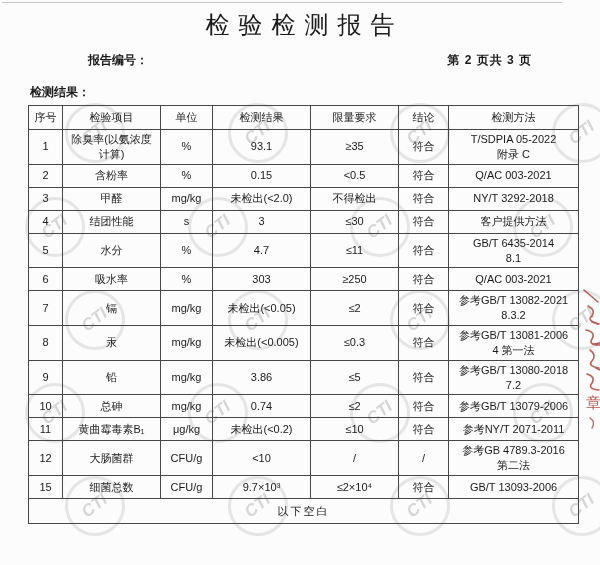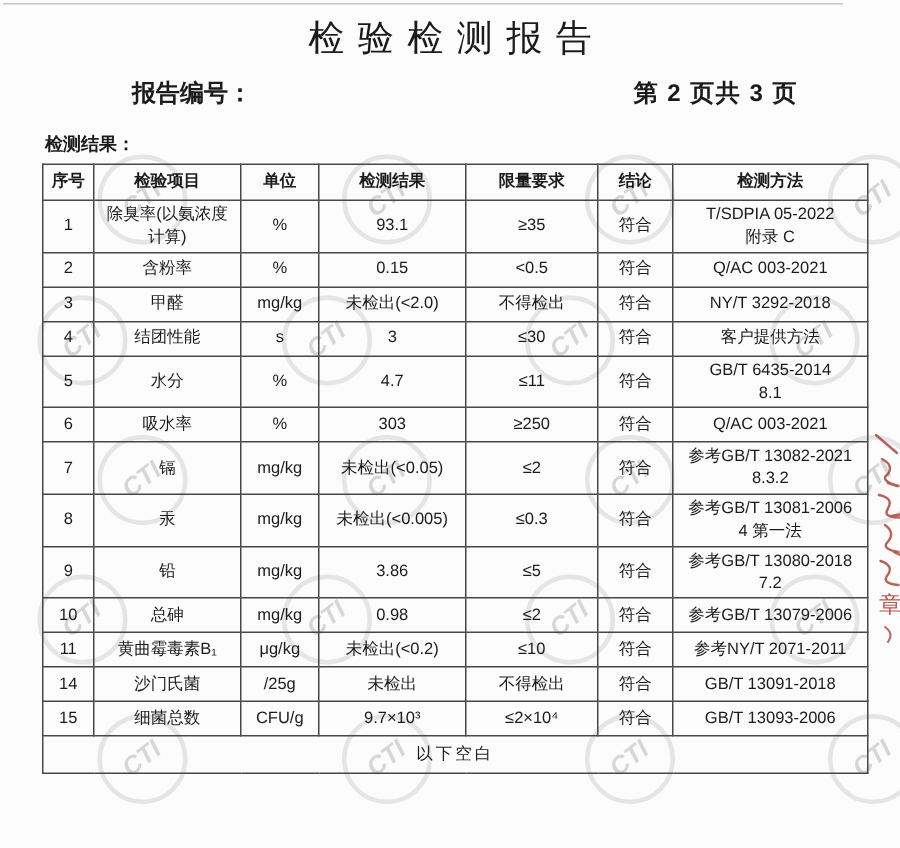--- a/index.html
+++ b/index.html
@@ -19,21 +19,21 @@
     font-size:24px;
     font-weight:normal;
     letter-spacing:9px;
     text-indent:9px;
   }
 
   .meta {
     display:flex;
     align-items:flex-start;
     margin:11px 0 0 88px;
-    font-size:16px;
+    font-size:12px;
     font-weight:bold;
   }
   .meta .pageinfo { margin-left:auto; margin-right:68px; letter-spacing:1px; }
 
   .section-label {
     margin:15px 4px 4px 30px;
     font-size:12px;
     font-weight:bold;
   }
 
@@ -48,21 +48,21 @@
   }
   .results th, .results td {
     border:1px solid #474747;
     text-align:center;
     vertical-align:middle;
     padding:2px 1px;
     white-space:pre-line;
     line-height:1.35;
     overflow:hidden;
   }
-  .results th { font-weight:bold; height:19px; }
+  .results th { font-weight:normal; height:19px; }
   .results td { height:18px; }
   .results td.footer-cell { height:20px; letter-spacing:2px; }
 
   
   .wm-layer { position:absolute; inset:0; z-index:1; pointer-events:none; }
   .wm {
     position:absolute;
     width:54px; height:54px;
     border:3px solid rgba(168,168,168,0.28);
     border-radius:50%;
@@ -268,42 +268,43 @@
         <td>3.86</td>
         <td>≤5</td>
         <td>符合</td>
         <td>参考GB/T 13080-2018
 7.2</td>
       </tr>
       <tr>
         <td>10</td>
         <td>总砷</td>
         <td>mg/kg</td>
-        <td>0.98</td>
+        <td>0.74</td>
         <td>≤2</td>
         <td>符合</td>
         <td>参考GB/T 13079-2006</td>
       </tr>
       <tr>
         <td>11</td>
         <td>黄曲霉毒素B₁</td>
         <td>μg/kg</td>
         <td>未检出(&lt;0.2)</td>
         <td>≤10</td>
         <td>符合</td>
         <td>参考NY/T 2071-2011</td>
       </tr>
       <tr>
-        <td>14</td>
-        <td>沙门氏菌</td>
-        <td>/25g</td>
-        <td>未检出</td>
-        <td>不得检出</td>
-        <td>符合</td>
-        <td>GB/T 13091-2018</td>
+        <td>12</td>
+        <td>大肠菌群</td>
+        <td>CFU/g</td>
+        <td>&lt;10</td>
+        <td>/</td>
+        <td>/</td>
+        <td>参考GB 4789.3-2016
+第二法</td>
       </tr>
       <tr>
         <td>15</td>
         <td>细菌总数</td>
         <td>CFU/g</td>
         <td>9.7×10³</td>
         <td>≤2×10⁴</td>
         <td>符合</td>
         <td>GB/T 13093-2006</td>
       </tr>

